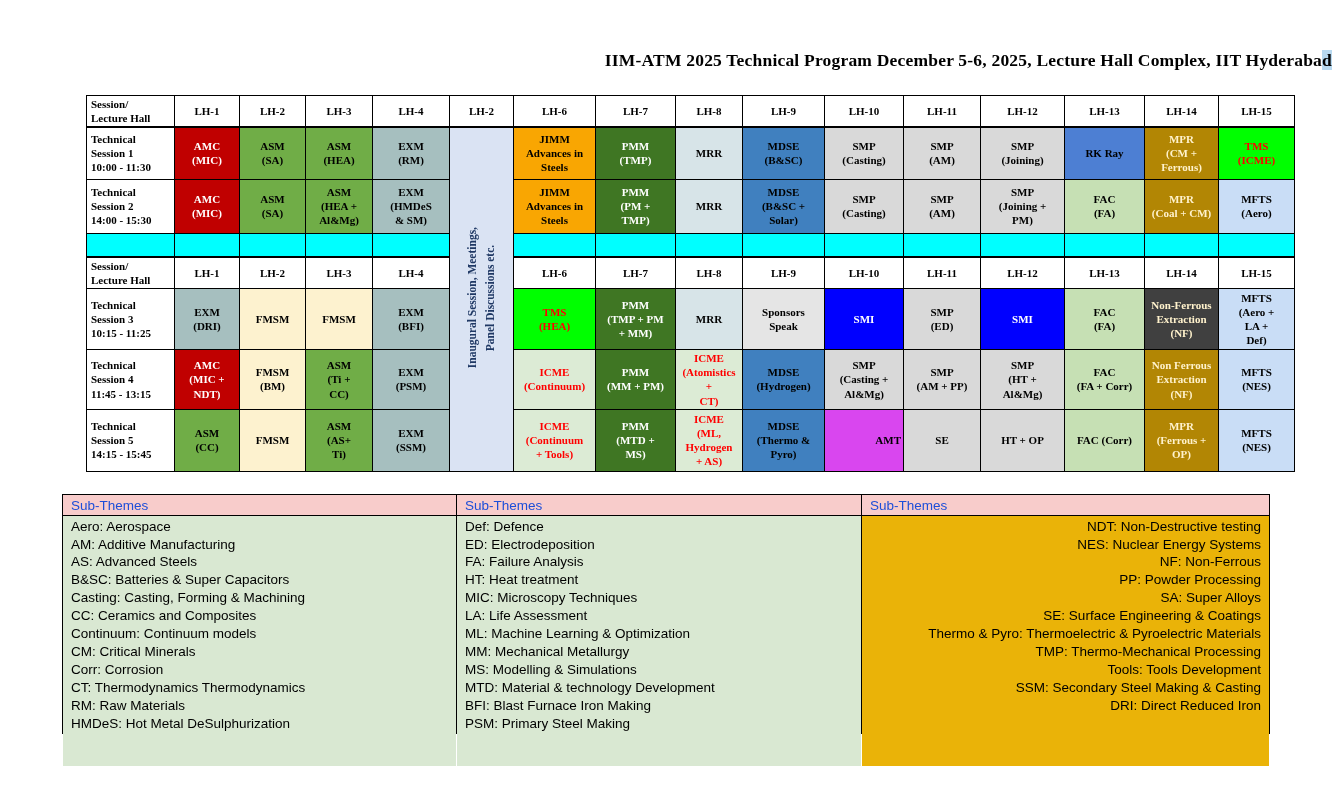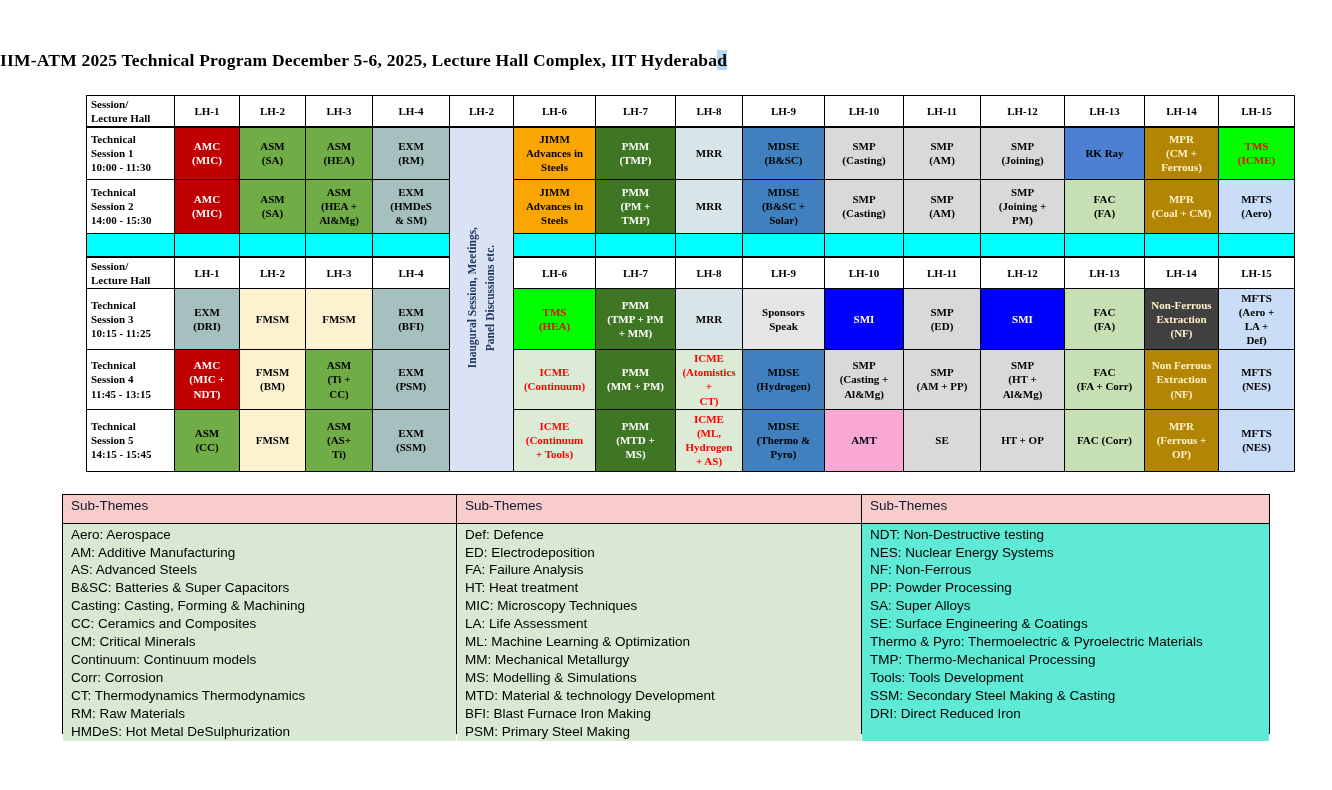--- a/index.html
+++ b/index.html
@@ -1,30 +1,30 @@
 <!DOCTYPE html>
 <html><head>
 <meta charset="utf-8">
 <style>
   html,body{margin:0;padding:0}
   body{width:1332px;height:790px;background:#fff;overflow:hidden;font-family:"Liberation Serif",serif}
-  .title{margin:0;padding:50px 0 24px 0;text-align:left;font-family:"Liberation Serif",serif;font-size:17.5px;font-weight:bold;color:#000;letter-spacing:.2px}
+  .title{margin:0;padding:50px 0 24px 0;text-align:right;font-family:"Liberation Serif",serif;font-size:17.5px;font-weight:bold;color:#000;letter-spacing:.2px}
   .title .sel{background:#b8d9f0}
   table.program{border-collapse:collapse;table-layout:fixed;margin-left:86px}
   .program th,.program td{border:1px solid #000;padding:1px 2px;font-family:"Liberation Serif",serif;font-weight:bold;font-size:11px;line-height:1.28;text-align:center;vertical-align:middle;white-space:pre-line;overflow:hidden;box-sizing:border-box}
   .program th{background:#fff;color:#000}
   .program th.corner,.program td.session{text-align:left;padding-left:4px;background:#fff;color:#000}
   tr.thick th, tr.thick td{border-top:2px solid #000}
   td.lh5cell{background:#dae3f3}
   .vtext{display:inline-block;writing-mode:vertical-rl;transform:rotate(180deg);white-space:pre;font-weight:bold;font-size:11.5px;line-height:1.6;color:#1f3864}
   .subthemes{display:flex;margin:22px 0 0 62px;width:1208px;font-family:"Liberation Sans",sans-serif}
   .stbox{border:1px solid #000;height:240px;box-sizing:border-box}
   .stbox + .stbox{border-left:none}
-  .sthead{border-bottom:1px solid #000;font-size:13.5px;color:#0f172a;padding:1px 8px;height:29px;line-height:19px;box-sizing:border-box}
-  .stbody{height:217px;padding:2px 8px;font-size:13.5px;line-height:17.9px;color:#000;box-sizing:border-box}
+  .sthead{border-bottom:1px solid #000;font-size:13.5px;color:#1d4ed8;padding:1px 8px;height:21px;line-height:19px;box-sizing:border-box}
+  .stbody{height:250px;padding:2px 8px;font-size:13.5px;line-height:17.9px;color:#000;box-sizing:border-box}
 </style>
 </head>
 <body>
 
 <div>
   <h1 class="title"><span>IIM-ATM 2025 Technical Program December 5-6, 2025, Lecture Hall Complex, IIT Hyderaba</span><span class="sel">d</span></h1>
 
   <table class="program">
     <colgroup id="pcols">
         <col style="width: 88px;">
@@ -262,21 +262,21 @@
           <td style="background: rgb(63, 118, 35); color: rgb(255, 255, 255);">PMM
 (MTD +
 MS)</td>
           <td style="background: rgb(220, 235, 213); color: rgb(255, 0, 0);">ICME
 (ML,
 Hydrogen
 + AS)</td>
           <td style="background: rgb(64, 128, 191); color: rgb(0, 0, 0);">MDSE
 (Thermo &amp;
 Pyro)</td>
-          <td style="background: #f9a8d4; color: rgb(0, 0, 0);">AMT</td>
+          <td style="background: #d946ef; color: rgb(0, 0, 0); text-align: right;">AMT</td>
           <td style="background: rgb(217, 217, 217); color: rgb(0, 0, 0);">SE</td>
           <td style="background: rgb(217, 217, 217); color: rgb(0, 0, 0);">HT + OP</td>
           <td style="background: rgb(198, 224, 180); color: rgb(0, 0, 0);">FAC (Corr)</td>
           <td style="background: rgb(178, 134, 4); color: rgb(255, 242, 204);">MPR
 (Ferrous +
 OP)</td>
           <td style="background: rgb(201, 221, 246); color: rgb(0, 0, 0);">MFTS
 (NES)</td>
         </tr>
       </tbody>
@@ -285,22 +285,22 @@
   <div class="subthemes" id="subthemes">
       <div class="stbox" style="width: 395px;">
         <div class="sthead" style="background: rgb(248, 204, 203);">Sub-Themes</div>
         <div class="stbody" style="background: rgb(217, 232, 210);">
           <div>Aero: Aerospace</div>
           <div>AM: Additive Manufacturing</div>
           <div>AS: Advanced Steels</div>
           <div>B&amp;SC: Batteries &amp; Super Capacitors</div>
           <div>Casting: Casting, Forming &amp; Machining</div>
           <div>CC: Ceramics and Composites</div>
+          <div>Continuum: Continuum models</div>
           <div>CM: Critical Minerals</div>
-          <div>Continuum: Continuum models</div>
           <div>Corr: Corrosion</div>
           <div>CT: Thermodynamics Thermodynamics</div>
           <div>RM: Raw Materials</div>
           <div>HMDeS: Hot Metal DeSulphurization</div>
         </div>
       </div>
       <div class="stbox" style="width: 405px;">
         <div class="sthead" style="background: rgb(248, 204, 203);">Sub-Themes</div>
         <div class="stbody" style="background: rgb(217, 232, 210);">
           <div>Def: Defence</div>
@@ -312,21 +312,21 @@
           <div>ML: Machine Learning &amp; Optimization</div>
           <div>MM: Mechanical Metallurgy</div>
           <div>MS: Modelling &amp; Simulations</div>
           <div>MTD: Material &amp; technology Development</div>
           <div>BFI: Blast Furnace Iron Making</div>
           <div>PSM: Primary Steel Making</div>
         </div>
       </div>
       <div class="stbox" style="width: 408px;">
         <div class="sthead" style="background: rgb(248, 204, 203);">Sub-Themes</div>
-        <div class="stbody" style="background: #5eead4;">
+        <div class="stbody" style="background: #eab308; text-align: right;">
           <div>NDT: Non-Destructive testing</div>
           <div>NES: Nuclear Energy Systems</div>
           <div>NF: Non-Ferrous</div>
           <div>PP: Powder Processing</div>
           <div>SA: Super Alloys</div>
           <div>SE: Surface Engineering &amp; Coatings</div>
           <div>Thermo &amp; Pyro: Thermoelectric &amp; Pyroelectric Materials</div>
           <div>TMP: Thermo-Mechanical Processing</div>
           <div>Tools: Tools Development</div>
           <div>SSM: Secondary Steel Making &amp; Casting</div>

